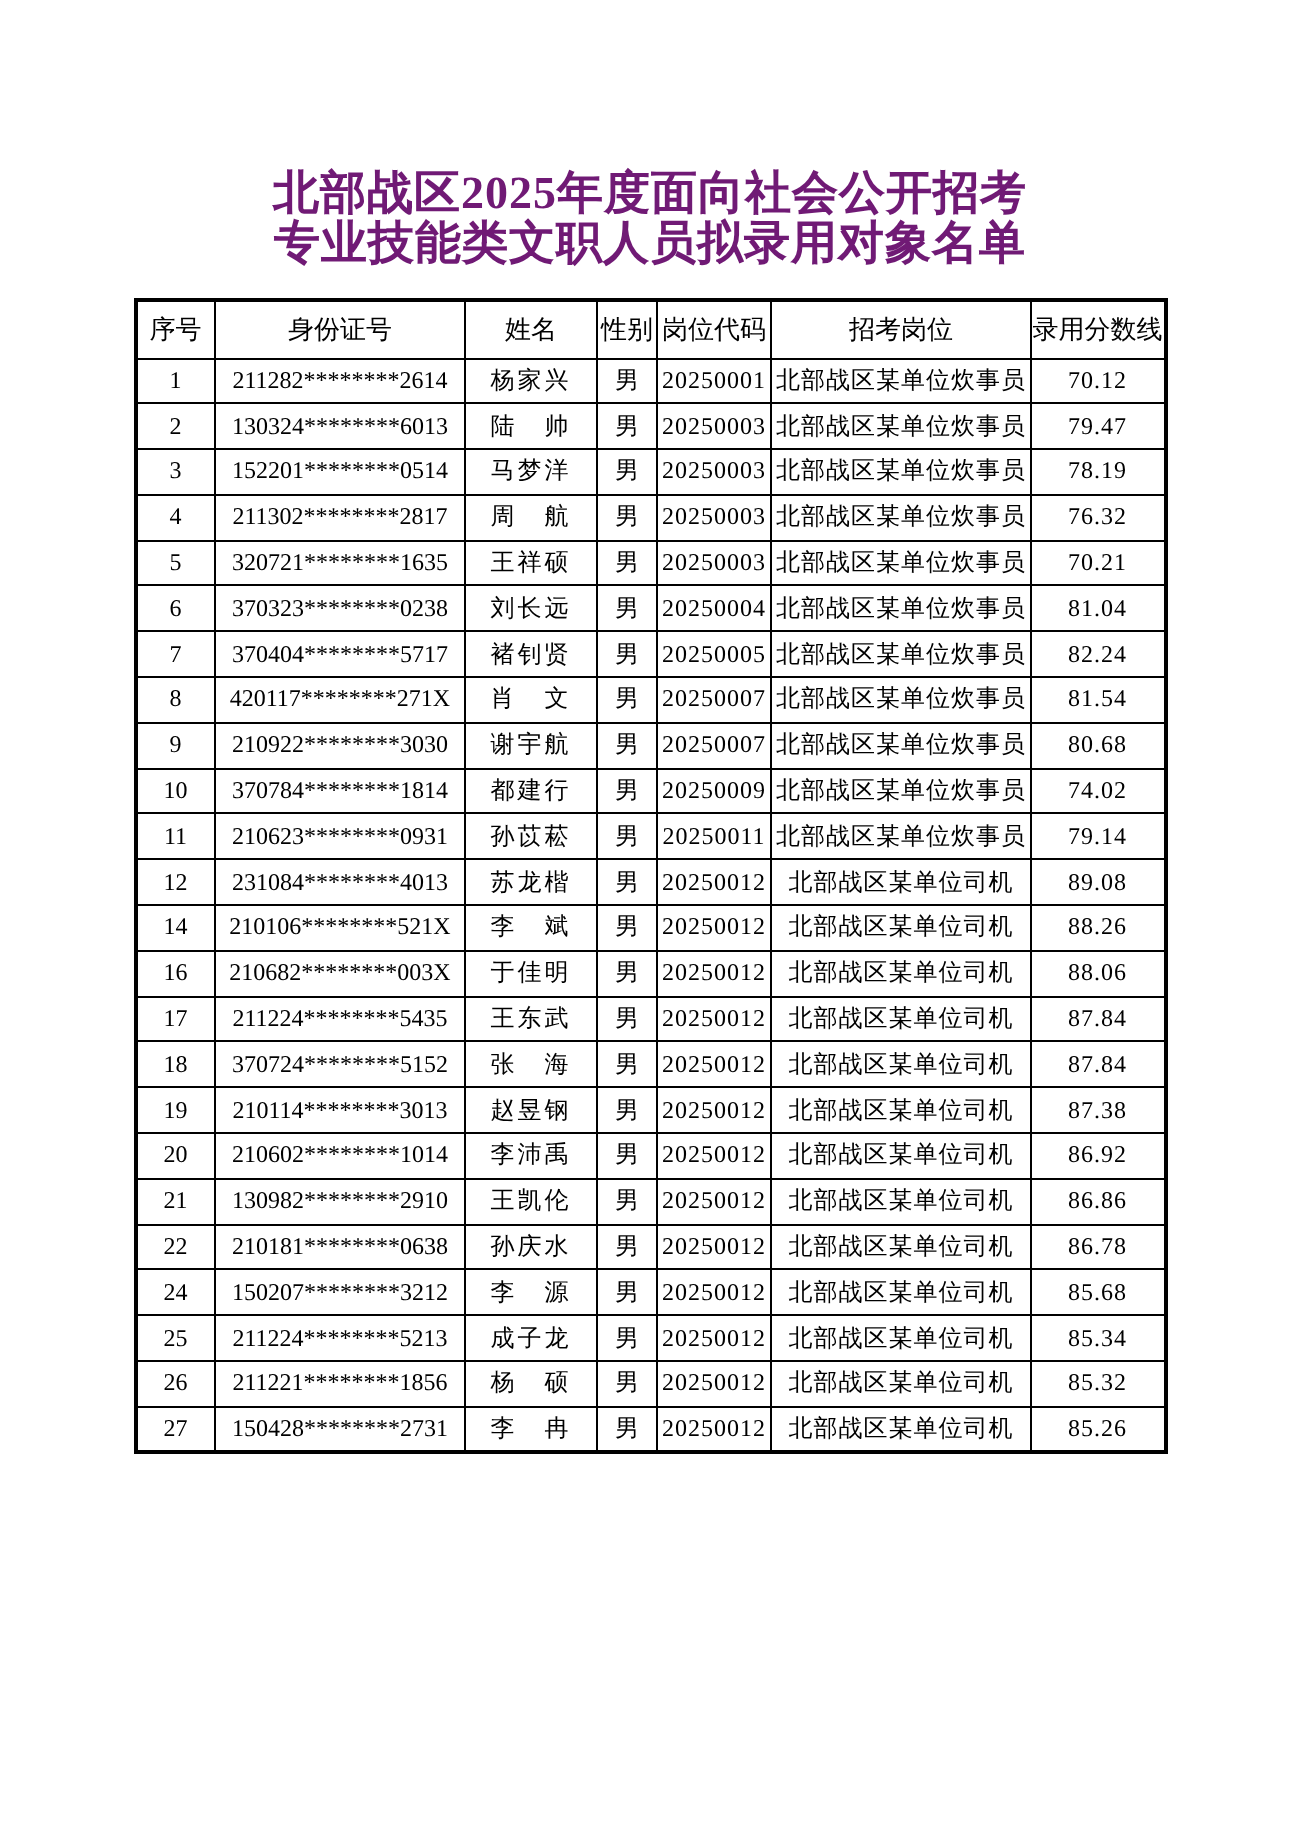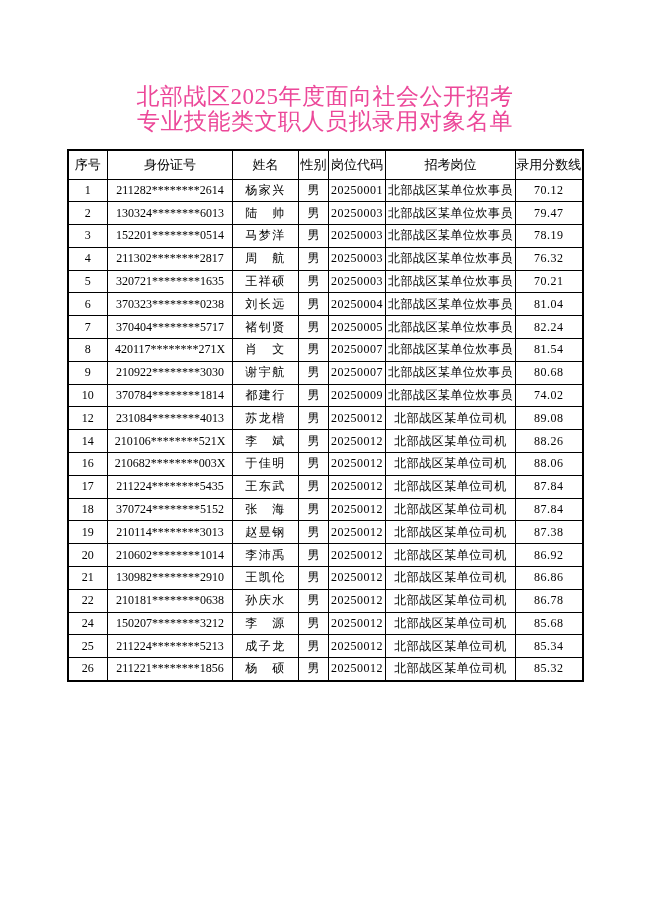--- a/index.html
+++ b/index.html
@@ -15,25 +15,25 @@
   }
   .page {
     width: 650px;
     height: 919px;
     background: #ffffff;
     position: relative;
   }
   .title-block {
     padding-top: 84px;
     text-align: center;
-    font-weight: normal;
+    font-weight: bold;
     font-size: 23px;
     line-height: 25px;
     letter-spacing: 0.5px;
-    color: #ec4899;
+    color: #701a75;
   }
   table.roster {
     border-collapse: collapse;
     table-layout: fixed;
     width: 515px;
     margin: 15px auto 0 auto;
     border: 2px solid #000000;
   }
   table.roster th,
   table.roster td {
@@ -175,20 +175,29 @@
         <tr>
           <td class="c0">10</td>
           <td class="c1">370784********1814</td>
           <td class="c2">都建行</td>
           <td class="c3">男</td>
           <td class="c4">20250009</td>
           <td class="c5">北部战区某单位炊事员</td>
           <td class="c6">74.02</td>
         </tr>
         <tr>
+          <td class="c0">11</td>
+          <td class="c1">210623********0931</td>
+          <td class="c2">孙苡菘</td>
+          <td class="c3">男</td>
+          <td class="c4">20250011</td>
+          <td class="c5">北部战区某单位炊事员</td>
+          <td class="c6">79.14</td>
+        </tr>
+        <tr>
           <td class="c0">12</td>
           <td class="c1">231084********4013</td>
           <td class="c2">苏龙楷</td>
           <td class="c3">男</td>
           <td class="c4">20250012</td>
           <td class="c5">北部战区某单位司机</td>
           <td class="c6">89.08</td>
         </tr>
         <tr>
           <td class="c0">14</td>
@@ -282,16 +291,25 @@
         </tr>
         <tr>
           <td class="c0">26</td>
           <td class="c1">211221********1856</td>
           <td class="c2">杨　硕</td>
           <td class="c3">男</td>
           <td class="c4">20250012</td>
           <td class="c5">北部战区某单位司机</td>
           <td class="c6">85.32</td>
         </tr>
+        <tr>
+          <td class="c0">27</td>
+          <td class="c1">150428********2731</td>
+          <td class="c2">李　冉</td>
+          <td class="c3">男</td>
+          <td class="c4">20250012</td>
+          <td class="c5">北部战区某单位司机</td>
+          <td class="c6">85.26</td>
+        </tr>
       </tbody>
   </table>
 
 </div>
 
 </body></html>

